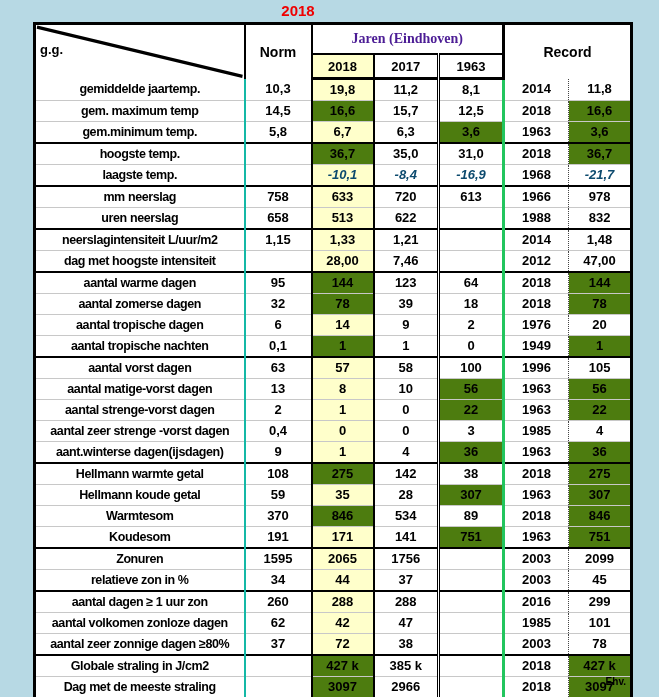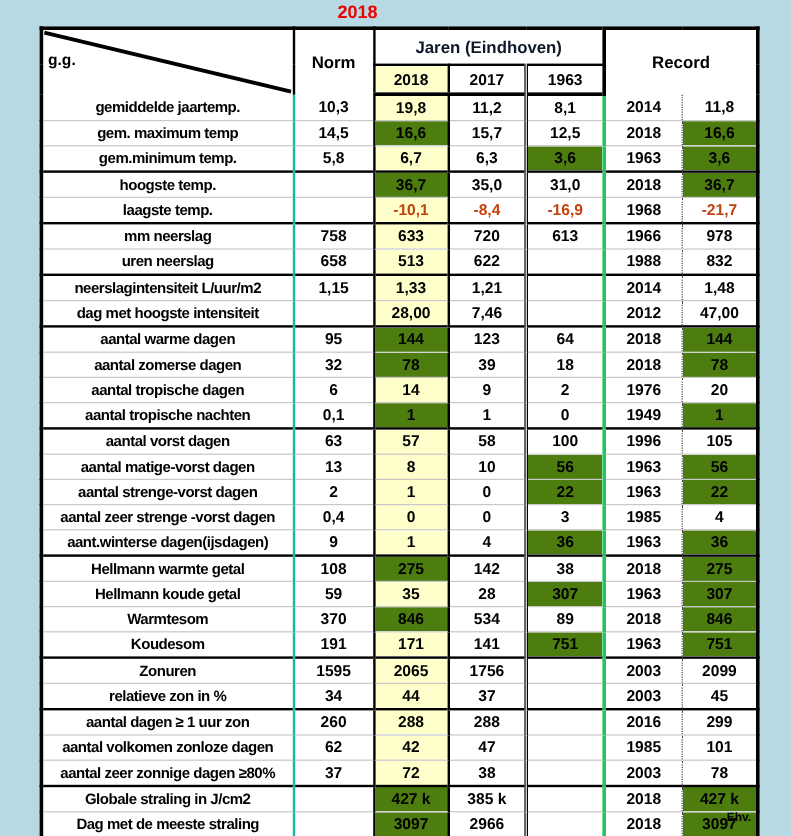--- a/index.html
+++ b/index.html
@@ -29,29 +29,29 @@
   tbody tr td{border-top:1px solid #c8c8c8;}
   tbody tr.sep td{border-top:2px solid #000;}
   tbody tr:first-child td{border-top:none;margin-top:28px;}
   
   .col-norm{border-left:2px solid #14b8a6;}
   .col-2018{border-left:2px solid #000;}
   .col-2017{border-left:2px solid #000;}
   .col-1963{border-left:3px double #000;}
   .col-recy{border-left:3px solid #22c55e;text-align:center;}
   .col-recv{border-left:1px dotted #444;}
-  .jaren-h{color:#0f172a;border-left:2px solid #000;border-bottom:2px solid #000;}
+  .jaren-h{color:#4c1d95;border-left:2px solid #000;border-bottom:2px solid #000;font-family:Liberation Serif, serif;}
   .record-h{border-left:3px solid #000;}
   .norm-h{border-left:2px solid #000;margin-left:38px;}
   .corner{position:relative;text-align:left;}
   .corner .gg{position:absolute;top:1px;left:4px;font-size:13px;margin-top:16px;}
   .corner svg{position:absolute;left:0;top:0;width:100%;height:100%;display:block;}
   .bgy{background:#ffffcb;}
   .bgc{background:#4d7c0f;}
-  .neg{color:#c2410c;}
+  .neg{color:#0c4a6e;font-style:italic;}
   .footer{
     position:absolute;top:676px;left:500px;width:126px;text-align:right;
     font-size:10px;font-weight:bold;color:#000;
   }
 </style>
 </head>
 <body>
 
 <div class="title">2018</div>
 

